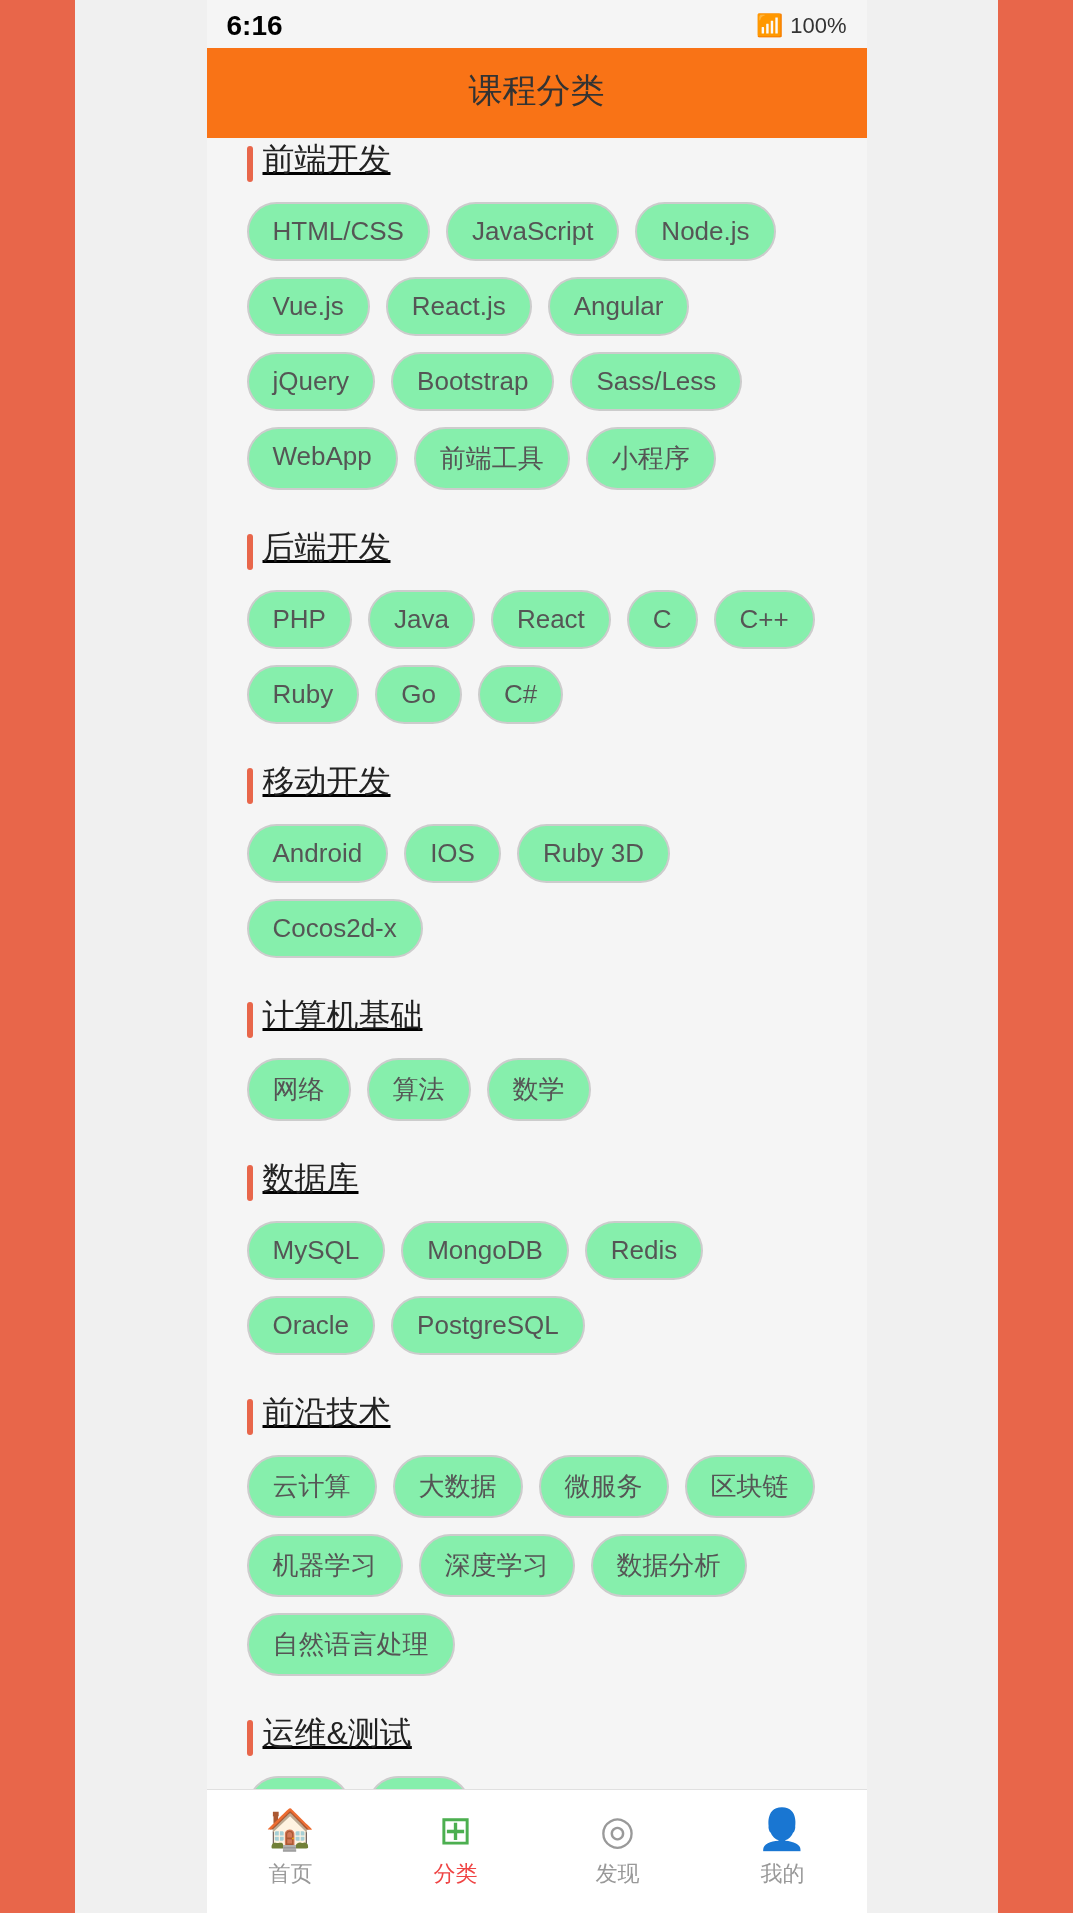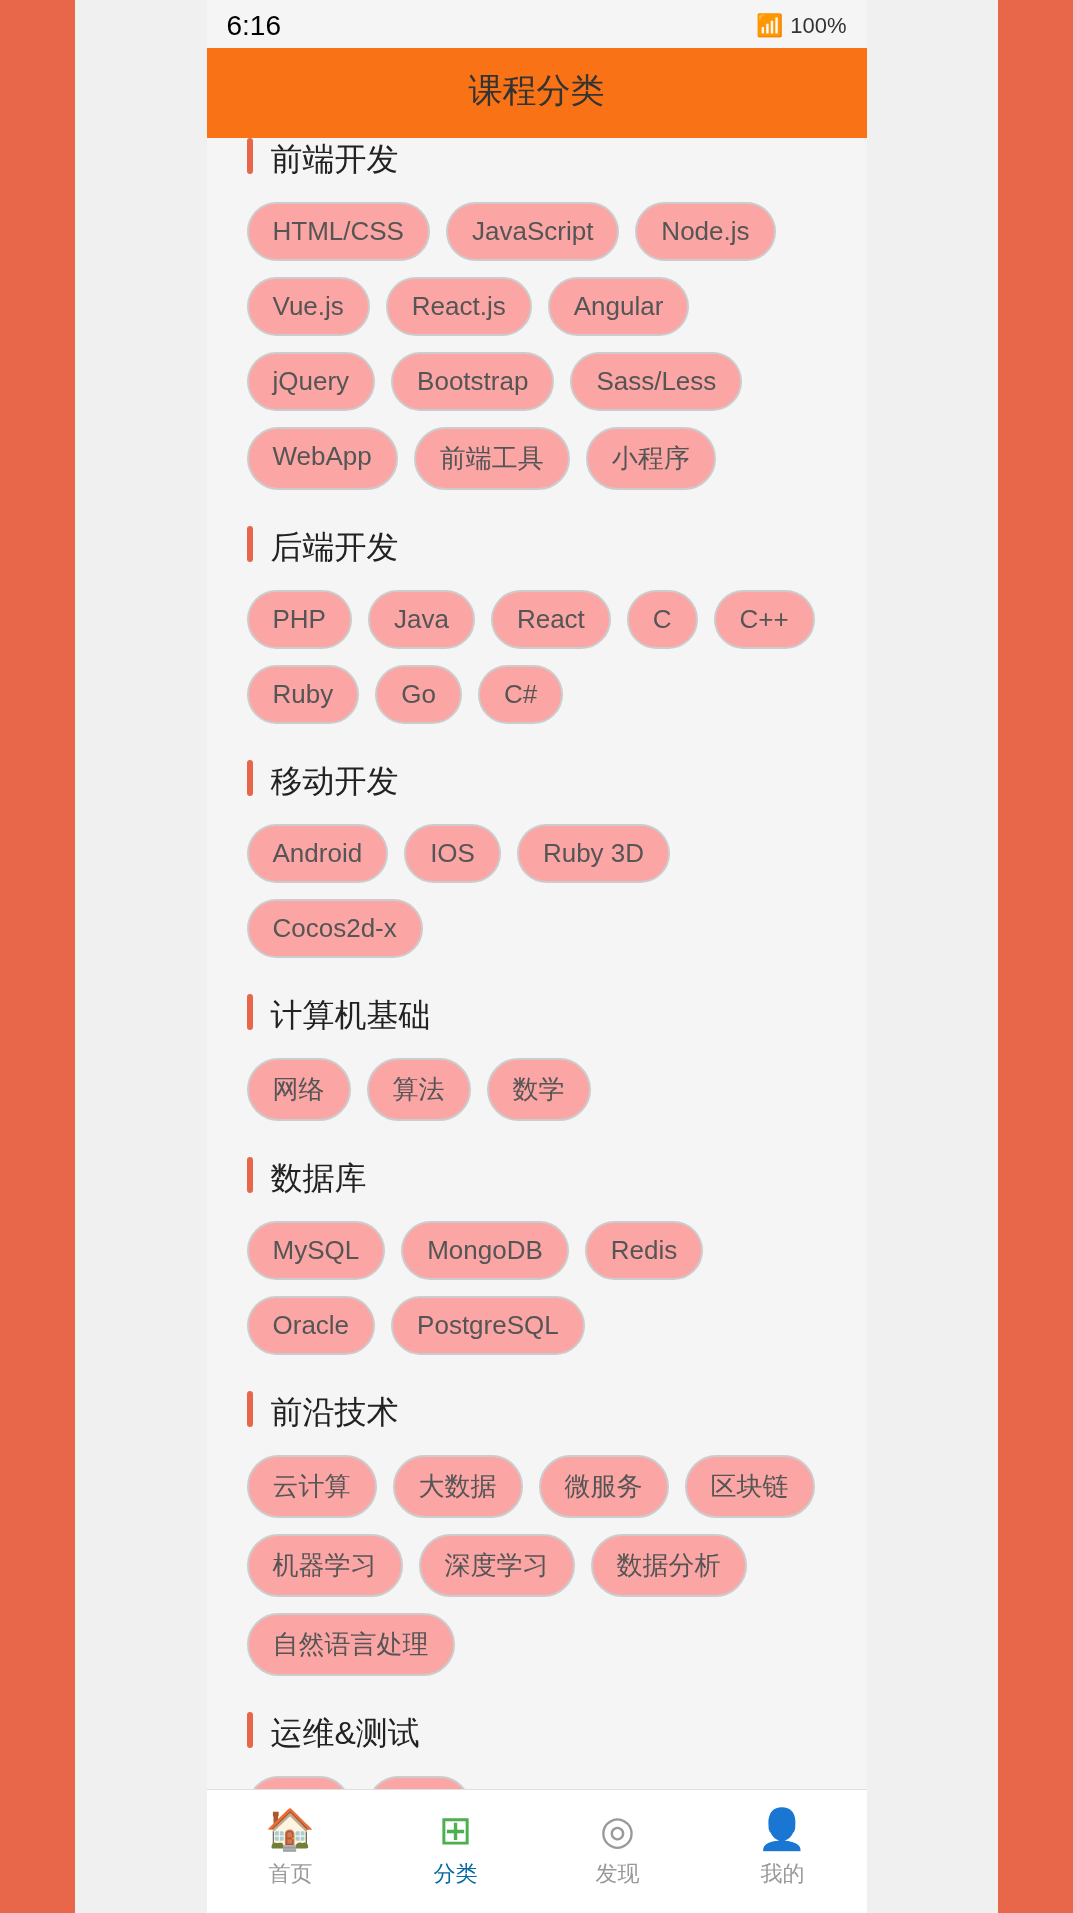--- a/index.html
+++ b/index.html
@@ -28,21 +28,21 @@
       background: #f5f5f5;
       padding: 10px 20px 6px;
       display: flex;
       justify-content: space-between;
       align-items: center;
       flex-shrink: 0;
     }
 
     .status-time {
       font-size: 28px;
-      font-weight: 400;
+      font-weight: 700;
       color: #000;
     }
 
     .status-icons {
       display: flex;
       align-items: center;
       gap: 6px;
       font-size: 22px;
     }
 
@@ -66,23 +66,24 @@
       padding-bottom: 120px;
     }
 
     
     .category-section {
       margin-bottom: 36px;
     }
 
     .category-header {
       display: flex;
-      align-items: flex-start;
-      gap: 18px;
+      align-items: flex-end;
+      gap: 10px;
       margin-bottom: 20px;
+      text-decoration: underline;
     }
 
     .category-bar {
       width: 6px;
       height: 36px;
       background: #e8664a;
       border-radius: 3px;
       flex-shrink: 0;
     }
 
@@ -97,21 +98,21 @@
       flex-wrap: wrap;
       gap: 16px;
     }
 
     .tag {
       padding: 12px 24px;
       border: 2px solid #ccc;
       border-radius: 50px;
       font-size: 26px;
       color: #555;
-      background: #fca5a5;
+      background: #86efac;
       cursor: pointer;
       white-space: nowrap;
     }
 
     
     .bottom-nav {
       position: fixed;
       bottom: 0;
       width: 660px;
       background: #fff;
@@ -135,21 +136,21 @@
       font-size: 40px;
       color: #999;
     }
 
     .nav-label {
       font-size: 22px;
       color: #999;
     }
 
     .nav-label.active {
-      color: #0369a1;
+      color: #ef4444;
     }
 
     .nav-item.active .nav-icon {
       color: #4caf50;
     }
   </style>
 </head>
 <body>
 
 <div class="phone-wrapper">

